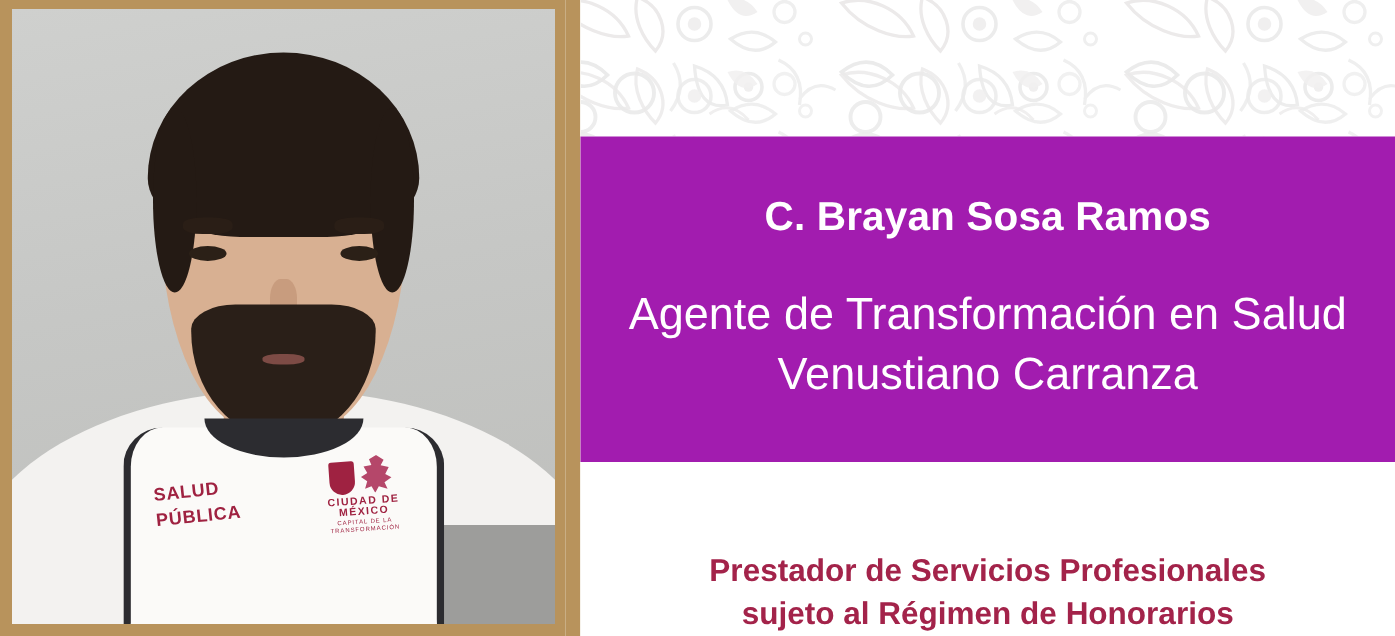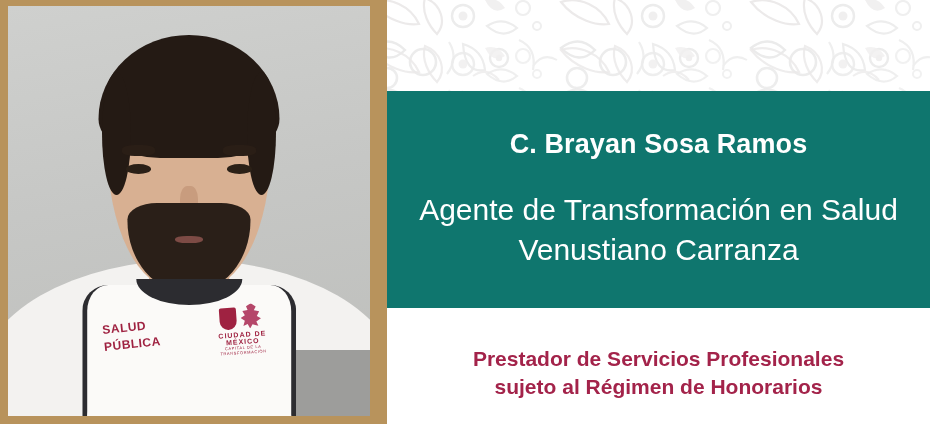--- a/index.html
+++ b/index.html
@@ -260,21 +260,21 @@
     overflow: hidden;
   }
   .watermark svg { display: block; }
 
   .gold-band {
     position: absolute;
     left: 0;
     top: 91px;
     width: 543px;
     height: 217px;
-    background: #0f766e;
+    background: #a21caf;
     display: flex;
     flex-direction: column;
     justify-content: center;
     align-items: center;
     box-sizing: border-box;
     padding: 0 14px;
   }
   .person-name {
     color: #ffffff;
     font-size: 27px;
@@ -296,21 +296,21 @@
 
   .note-band {
     position: absolute;
     left: 0;
     top: 308px;
     width: 543px;
     height: 116px;
     background: #ffffff;
     display: flex;
     flex-direction: column;
-    justify-content: center;
+    justify-content: flex-end;
     align-items: center;
     box-sizing: border-box;
     padding-top: 14px;
   }
   .note-text {
     color: #a3234a;
     font-size: 21px;
     font-weight: bold;
     text-align: center;
     line-height: 1.35;

